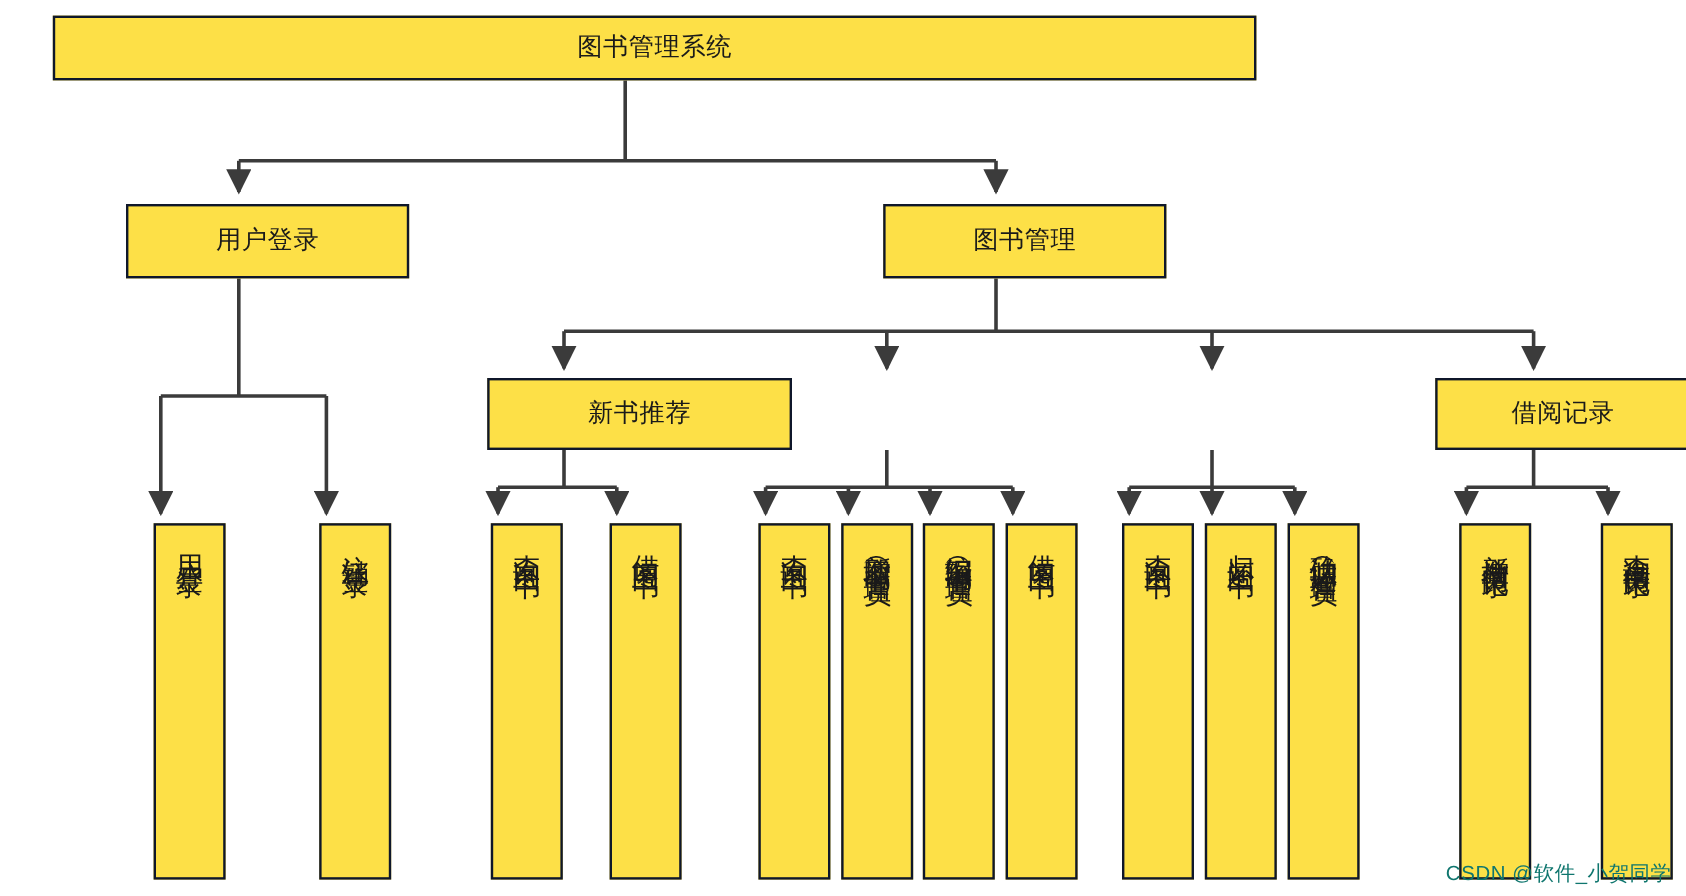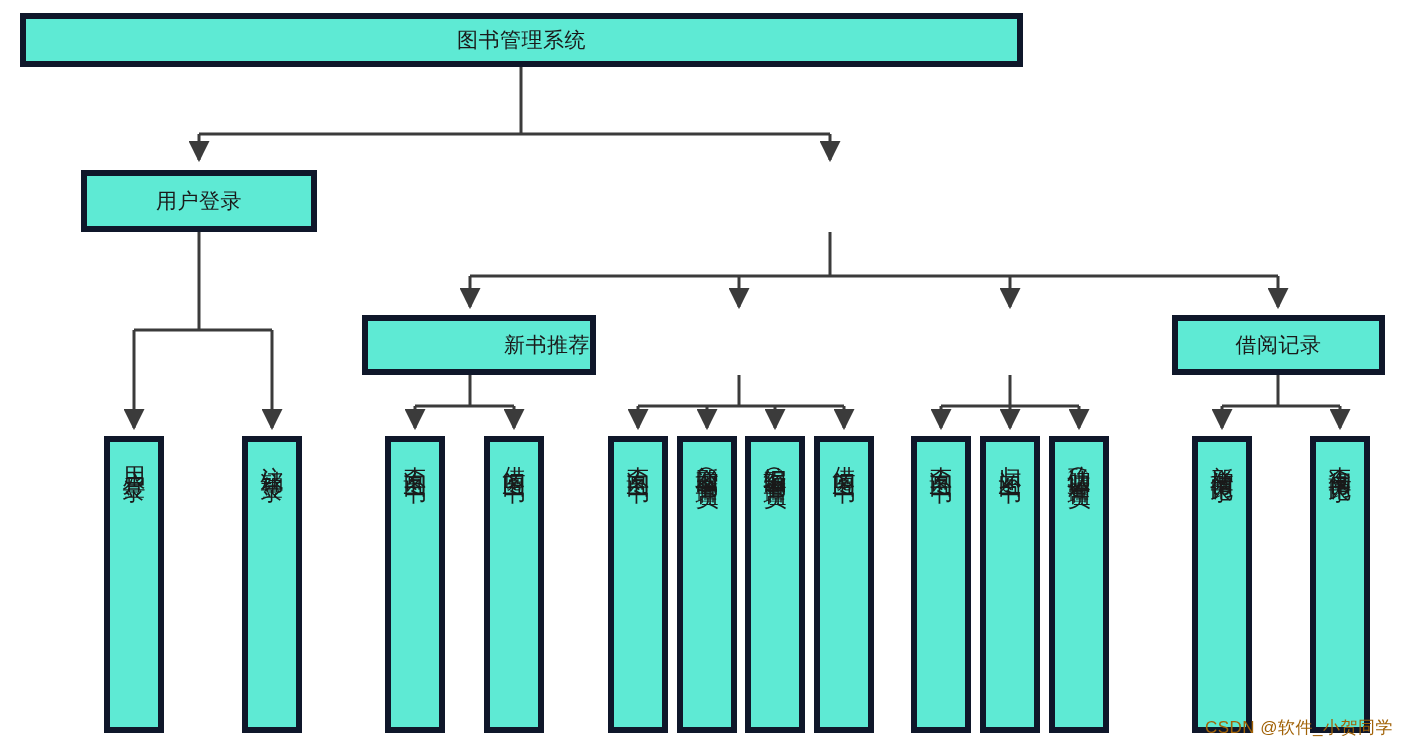--- a/index.html
+++ b/index.html
@@ -22,27 +22,28 @@
     position: absolute;
     left: 0;
     top: 0;
     width: 1405px;
     height: 747px;
     pointer-events: none;
   }
   .node {
     position: absolute;
     box-sizing: border-box;
-    background: #5eead4;
-    border: 6px solid #0f172a;
+    background: #fde047;
+    border: 2px solid #0f172a;
     display: flex;
     align-items: center;
     justify-content: center;
     text-align: center;
     line-height: 1.15;
+    margin-left: 24px;
   }
   .node .label {
     display: block;
     white-space: pre;
   }
   .node.horiz .label {
     font-size: 21px;
     letter-spacing: 0.5px;
   }
   .node.vert {
@@ -60,21 +61,21 @@
   }
   .node.vert.tall .label {
     font-size: 23px;
     letter-spacing: 3px;
   }
   #watermark {
     position: absolute;
     right: 12px;
     bottom: 8px;
     font-size: 17px;
-    color: #a16207;
+    color: #0f766e;
     letter-spacing: 0.5px;
     white-space: nowrap;
   }
 </style>
 </head>
 <body>
 
 <div id="canvas">
 
   <svg id="edges" viewBox="0 0 1405 747">
@@ -127,22 +128,25 @@
     </g>
   </svg>
 
   <div class="node horiz" style="left:20px; top:13px; width:1003px; height:54px;">
     <span class="label">图书管理系统</span>
   </div>
 
   <div class="node horiz" style="left:81px; top:170px; width:236px; height:62px;">
     <span class="label">用户登录</span>
   </div>
+  <div class="node horiz" style="left:712px; top:170px; width:236px; height:62px;">
+    <span class="label">图书管理</span>
+  </div>
 
-  <div class="node horiz" style="left:362px; top:315px; width:234px; height:60px;justify-content:flex-end;">
+  <div class="node horiz" style="left:382px; top:315px; width:254px; height:60px;">
     <span class="label">新书推荐</span>
   </div>
   <div class="node horiz" style="left:1172px; top:315px; width:213px; height:60px;">
     <span class="label">借阅记录</span>
   </div>
 
   <div class="node vert" style="left:104px; top:436px; width:60px; height:297px;">
     <span class="label">用户登录</span>
   </div>
   <div class="node vert" style="left:242px; top:436px; width:60px; height:297px;">

